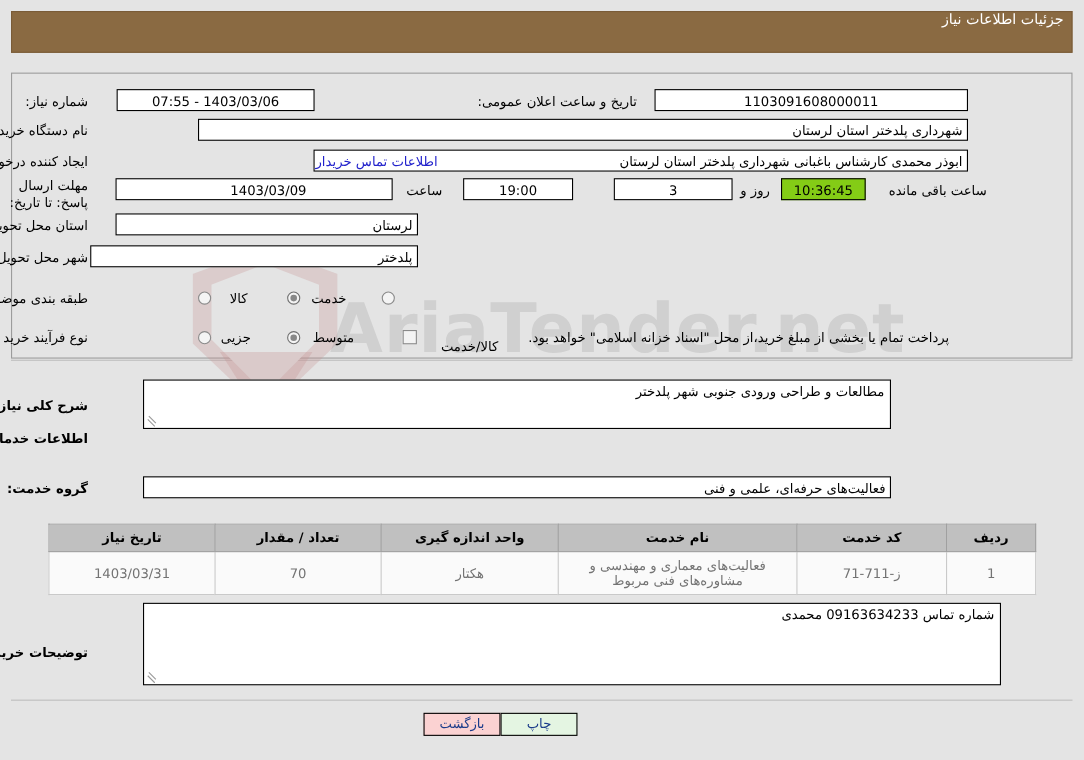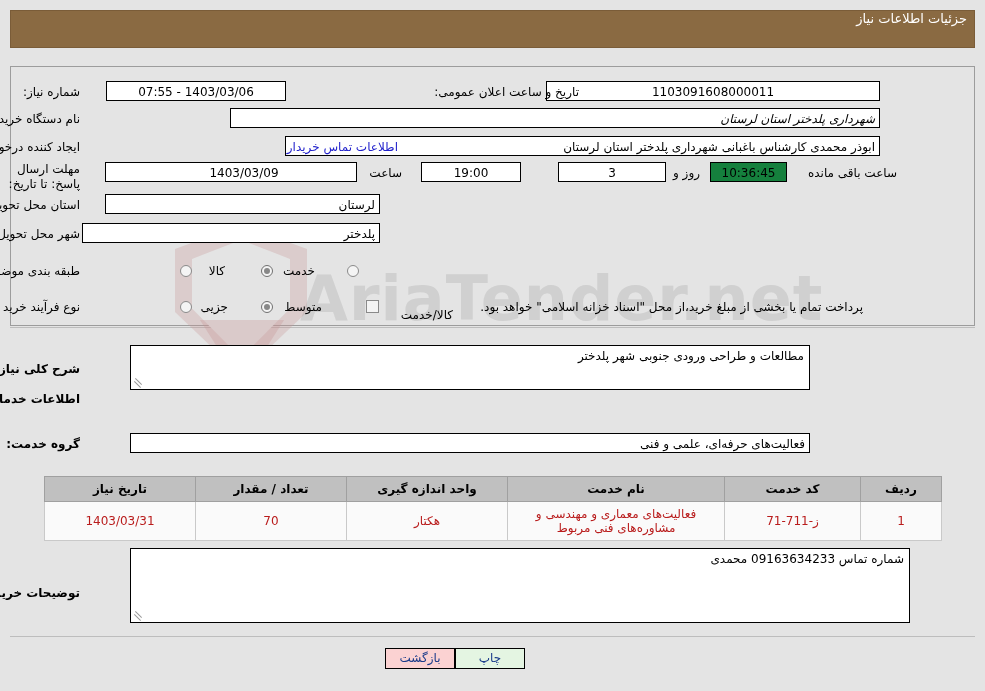--- a/index.html
+++ b/index.html
@@ -122,21 +122,21 @@
     font-size: 12px;
     line-height: 18px;
     height: 20px;
     padding: 1px 4px;
     white-space: nowrap;
     overflow: hidden;
     z-index: 10;
   }
   .field.center { text-align: center; }
   .field.right  { text-align: right; }
-  .field.yellowish { background: #15803d; }
+  .field.yellowish { background: #84cc16; }
 
   
   .tarea {
     position: absolute;
     background: #ffffff;
     border: 1px solid #000000;
     box-sizing: border-box;
     font-size: 12px;
     padding: 3px 5px;
     text-align: right;
@@ -212,21 +212,21 @@
     padding: 5px 20px;
     text-align: center;
     color: #000;
     font-size: 12px;
   }
   table.grid td {
     background: #fafafa;
     border: 1px solid #c9c9c9;
     padding: 5px 4px;
     text-align: center;
-    color: #b91c1c;
+    color: #737373;
     font-size: 12px;
   }
 
   
   .btn {
     position: absolute;
     height: 21px;
     line-height: 19px;
     text-align: center;
     border: 1px solid #000000;
@@ -256,27 +256,27 @@
   <div class="wm-v"></div>
   <div class="wm-text">AriaTender.net</div>
 </div>
 
 <div class="header-bar"></div>
 <div class="header-title">جزئیات اطلاعات نیاز</div>
 
 <div class="panel" id="panel-top"></div>
 
 <div class="lbl" style="right:905px; top:85px;">شماره نیاز:</div>
-<div class="field center" style="right:105px; top:81px; width:334px;">1103091608000011</div>
+<div class="field center" style="right:105px; top:81px; width:285px;">1103091608000011</div>
 
 <div class="lbl" style="right:406px; top:85px;">تاریخ و ساعت اعلان عمومی:</div>
 <div class="field center" style="right:699px; top:81px; width:180px;">1403/03/06 - 07:55</div>
 
 <div class="lbl" style="right:905px; top:112px;">نام دستگاه خریدار:</div>
-<div class="field right" style="right:105px; top:108px; width:650px;font-style:italic;">شهرداری پلدختر استان لرستان</div>
+<div class="field right" style="right:105px; top:108px; width:700px;">شهرداری پلدختر استان لرستان</div>
 
 <div class="lbl" style="right:905px; top:140px;">ایجاد کننده درخواست:</div>
 <div class="field right" style="right:105px; top:136px; width:595px;">ابوذر محمدی کارشناس باغبانی شهرداری پلدختر استان لرستان</div>
 <div class="lbl link" style="right:587px; top:140px;">اطلاعات تماس خریدار</div>
 
 <div class="lbl" style="right:905px; top:162px; line-height:15px; white-space:normal; width:78px; text-align:right;">مهلت ارسال پاسخ: تا تاریخ:</div>
 <div class="field center" style="right:628px; top:162px; width:252px;padding-left:30px;">1403/03/09</div>
 <div class="lbl" style="right:583px; top:166px;">ساعت</div>
 <div class="field center" style="right:464px; top:162px; width:100px;">19:00</div>
 <div class="field center" style="right:319px; top:162px; width:108px;">3</div>

